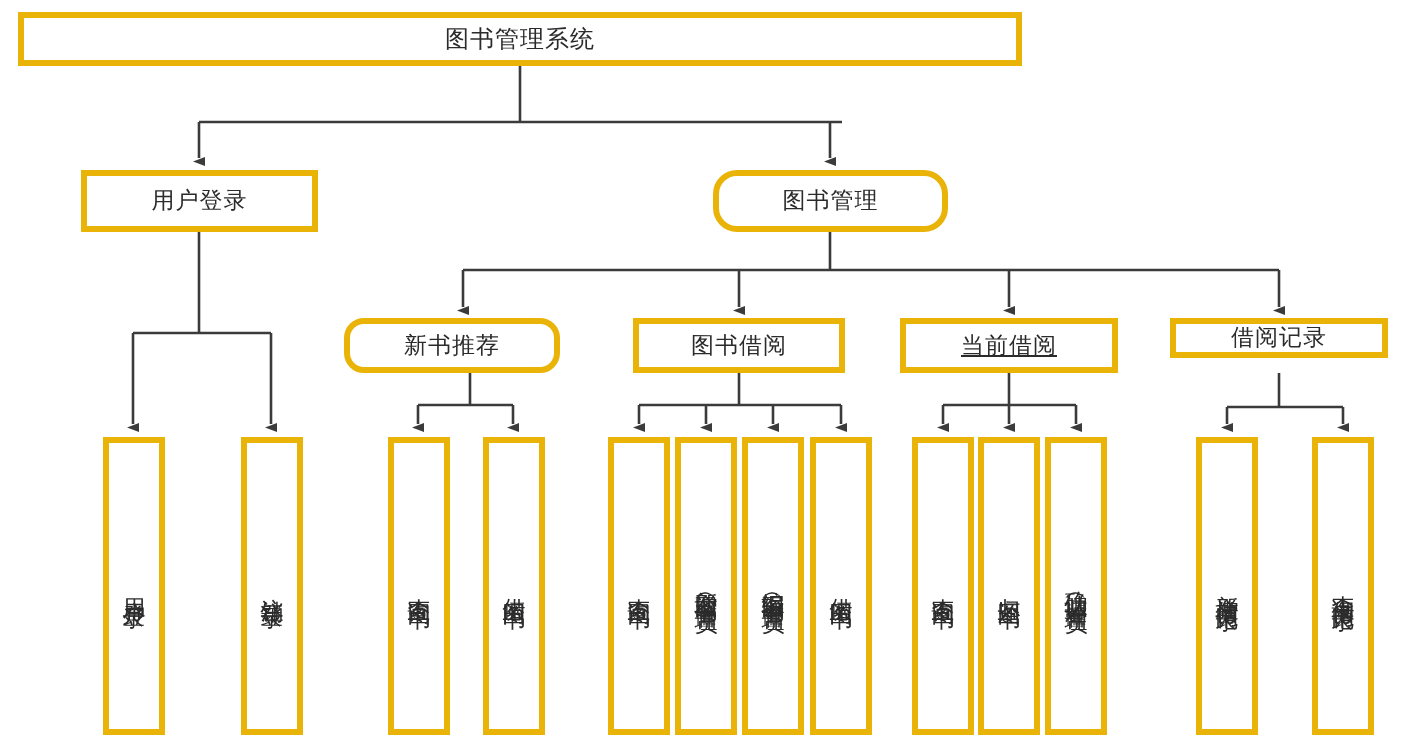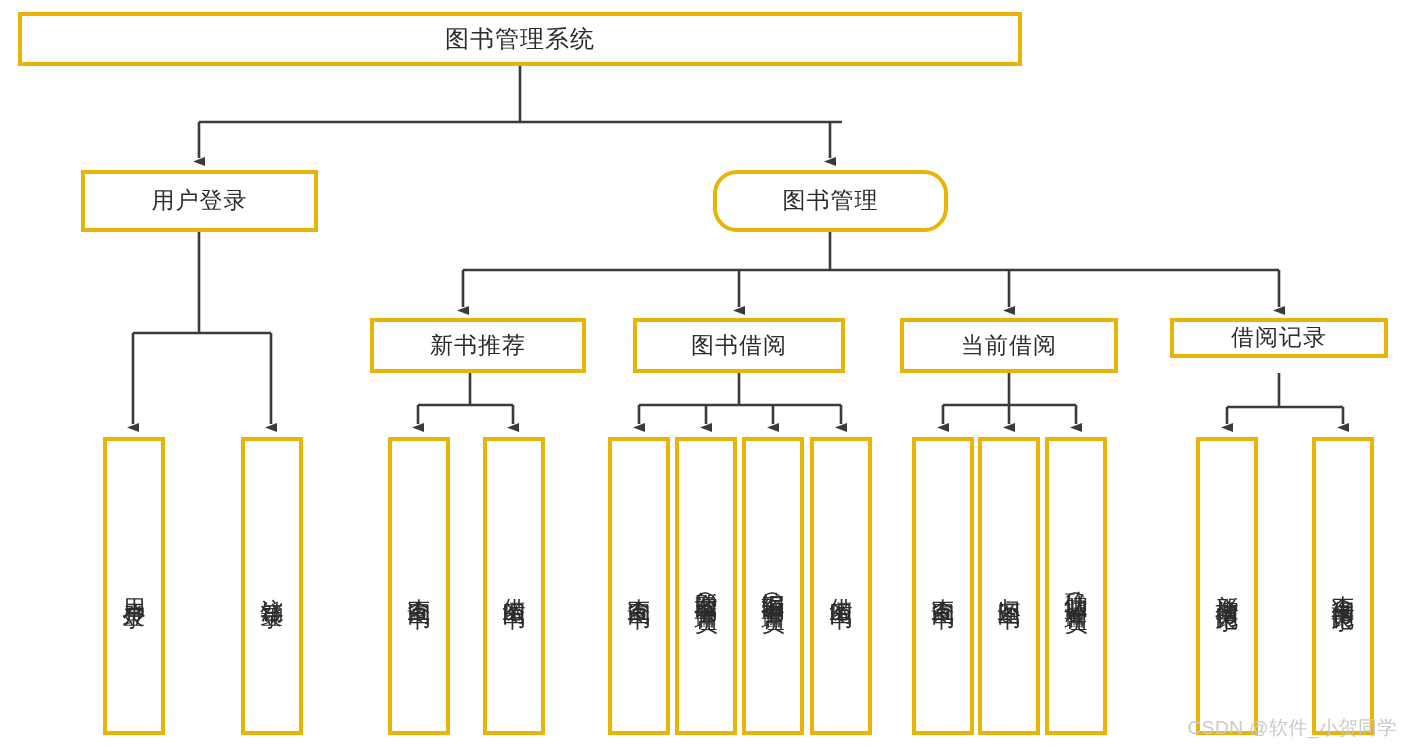--- a/index.html
+++ b/index.html
@@ -15,21 +15,21 @@
     position:absolute;left:0;top:0;width:1405px;height:747px;
   }
   svg.edges{
     position:absolute;left:0;top:0;width:1405px;height:747px;
     pointer-events:none;
   }
   .node{
     position:absolute;
     box-sizing:border-box;
     background:#ffffff;
-    border:4px solid #eab308;
+    border:6px solid #eab308;
     display:flex;
     align-items:center;
     justify-content:center;
     color:#2b2b2b;
   }
   .node.horiz{
     font-size:23px;
     letter-spacing:1px;
     line-height:1.1;
   }
@@ -118,27 +118,27 @@
     <span>图书管理系统</span>
   </div>
 
   <div class="node horiz" style="left:81px;top:170px;width:237px;height:62px;">
     <span>用户登录</span>
   </div>
   <div class="node horiz" style="left:713px;top:170px;width:235px;height:62px;border-radius:24px;">
     <span>图书管理</span>
   </div>
 
-  <div class="node horiz" style="left:370px;top:318px;width:216px;height:55px;">
+  <div class="node horiz" style="left:344px;top:318px;width:216px;height:55px;border-radius:20px;">
     <span>新书推荐</span>
   </div>
   <div class="node horiz" style="left:633px;top:318px;width:212px;height:55px;text-align:center;">
     <span>图书借阅</span>
   </div>
-  <div class="node horiz" style="left:900px;top:318px;width:218px;height:55px;">
+  <div class="node horiz" style="left:900px;top:318px;width:218px;height:55px;text-decoration:underline;">
     <span>当前借阅</span>
   </div>
   <div class="node horiz" style="left:1170px;top:318px;width:218px;height:40px;">
     <span>借阅记录</span>
   </div>
 
   <div class="node leaf" style="left:103px;top:437px;width:62px;height:298px;">
     <span class="vlabel">用户登录</span>
   </div>
   <div class="node leaf" style="left:241px;top:437px;width:62px;height:298px;">
@@ -175,15 +175,14 @@
     <span class="vlabel">确认归还（管理员）</span>
   </div>
 
   <div class="node leaf" style="left:1196px;top:437px;width:62px;height:298px;">
     <span class="vlabel">新增借阅记录</span>
   </div>
   <div class="node leaf" style="left:1312px;top:437px;width:62px;height:298px;">
     <span class="vlabel">查询借阅记录</span>
   </div>
 
-  <div class="watermark">CSDN @软件_小贺同学</div>
 
 </div>
 
 </body></html>

